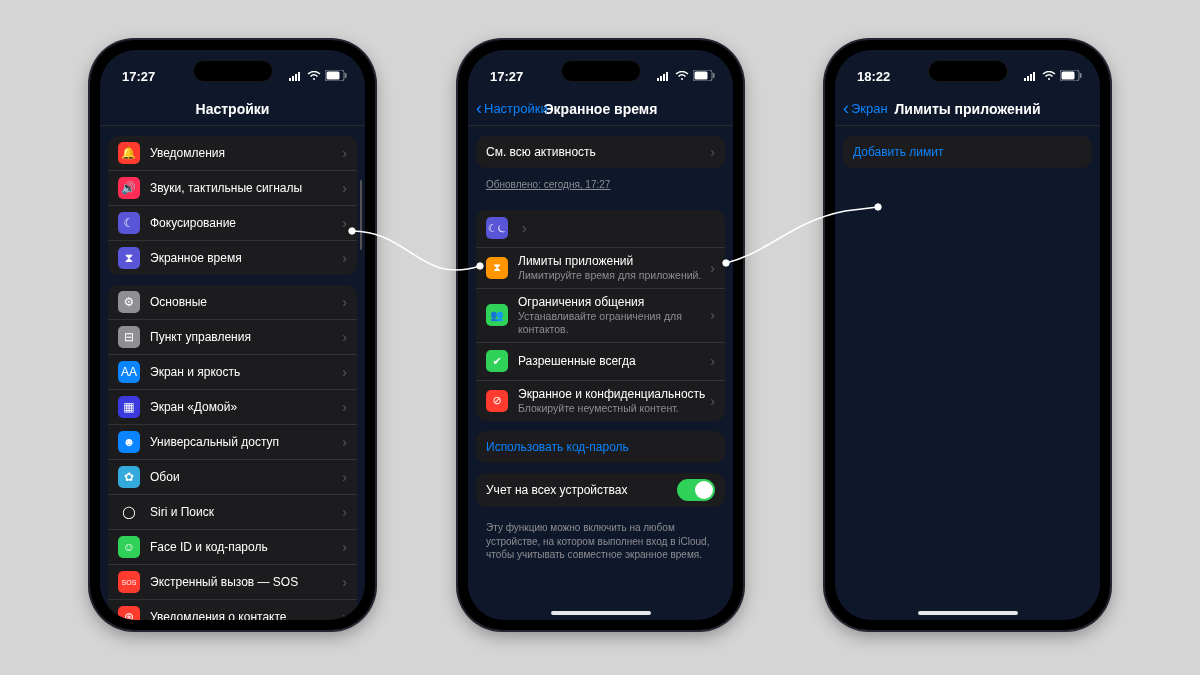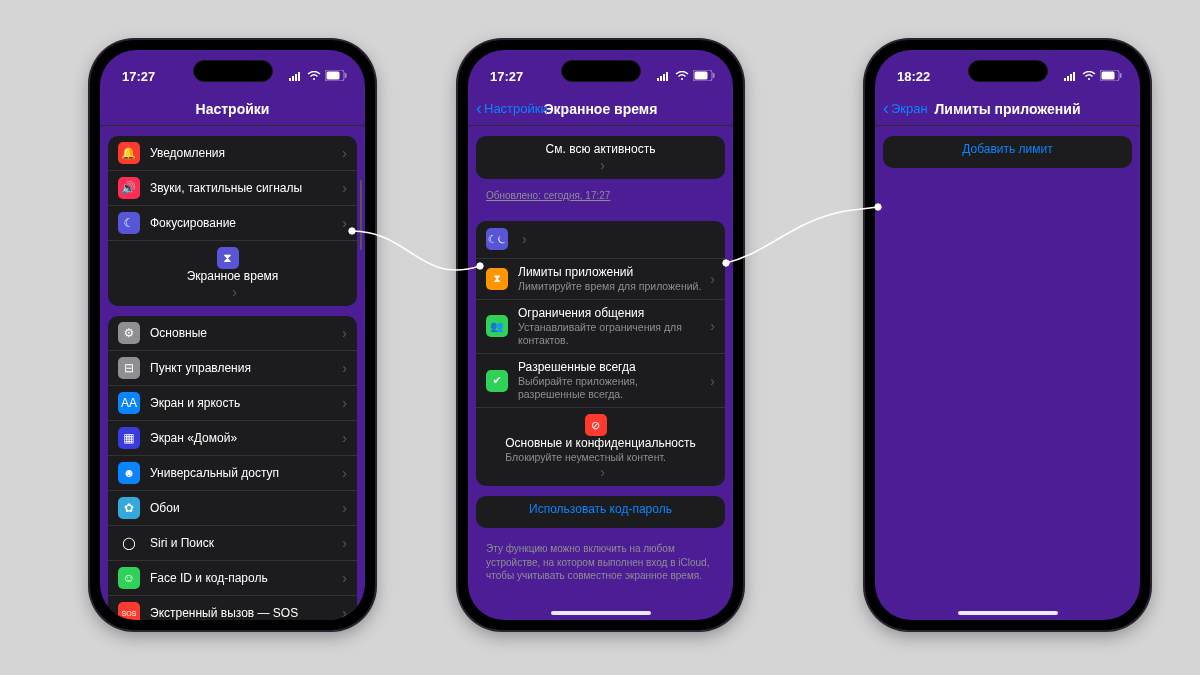--- a/index.html
+++ b/index.html
@@ -19,21 +19,21 @@
     top: 40px;
     border-radius: 44px;
     background: #000;
     box-shadow: 0 0 0 2px #2a2432, 0 6px 18px rgba(0,0,0,.35);
     overflow: hidden;
   }
   .screen {
     position: absolute;
     inset: 10px;
     border-radius: 36px;
-    background: #4c1d95;
+    background: #0f172a;
     overflow: hidden;
     color: #fff;
     font-size: 13px;
   }
   .island {
     position: absolute;
     top: 10px; left: 50%;
     transform: translateX(-50%);
     width: 80px; height: 22px;
     background: #000;
@@ -70,21 +70,21 @@
     border-radius: 10px;
     overflow: hidden;
   }
   .row {
     display: flex; align-items: center;
     padding: 6px 10px;
     min-height: 32px;
     border-bottom: 0.5px solid #333336;
     position: relative;
   }
-  .row:last-child { border-bottom: none; flex-direction: column; }
+  .row:last-child { border-bottom: none; }
   .ic {
     width: 22px; height: 22px; border-radius: 5px;
     margin-right: 10px; flex-shrink: 0;
     display: flex; align-items: center; justify-content: center;
     font-size: 12px; color: #fff;
   }
   .label-wrap { flex: 1; min-width: 0; }
   .label-title { font-size: 12px; color: #fff; line-height: 1.25; }
   .label-sub { font-size: 10.5px; color: #8e8e93; line-height: 1.25; }
   .chev { color: #5a5a5e; font-size: 14px; margin-left: 4px; }
@@ -344,50 +344,57 @@
               <div class="label-wrap">
                 <div class="label-title">Ограничения общения</div>
                 <div class="label-sub">Устанавливайте ограничения для контактов.</div>
               </div>
               <span class="chev">›</span>
             </div>
             <div class="row" style="min-height: 38px;">
               <div class="ic" style="background: rgb(48, 209, 88); font-size: 11px;">✔</div>
               <div class="label-wrap">
                 <div class="label-title">Разрешенные всегда</div>
-                <div class="label-sub">Выбирайте приложения, разрешенные всегда.</div>
               </div>
               <span class="chev">›</span>
             </div>
             <div class="row" style="min-height: 38px;">
               <div class="ic" style="background: rgb(255, 59, 48); font-size: 11px;">⊘</div>
               <div class="label-wrap">
-                <div class="label-title">Основные и конфиденциальность</div>
+                <div class="label-title">Экранное и конфиденциальность</div>
                 <div class="label-sub">Блокируйте неуместный контент.</div>
               </div>
               <span class="chev">›</span>
             </div>
           </div>
 
       <div class="group">
         <div class="row">
           <div class="label-wrap">
                 <div class="label-title link-blue">Использовать код-пароль</div>
               </div>
         </div>
       </div>
 
+      <div class="group">
+        <div class="row">
+          <div class="label-wrap">
+                <div class="label-title">Учет на всех устройствах</div>
+              </div>
+          <div class="toggle"></div>
+        </div>
+      </div>
       <div class="footer-text">Эту функцию можно включить на любом устройстве, на котором выполнен вход в iCloud, чтобы учитывать совместное экранное время.</div>
 
     </div>
     <div class="home-ind"></div>
   </div>
 </div>
 
-<div class="phone" style="left:865px;">
+<div class="phone" style="left:825px;">
   <div class="screen">
     <div class="island"></div>
     <div class="statusbar">
       <span>18:22</span>
       <span class="status-right">
         <span>
           <svg width="14" height="10" viewBox="0 0 14 10">
                 <g fill="#fff">
                   <rect x="0" y="7" width="2" height="3"></rect>
                   <rect x="3" y="5" width="2" height="5"></rect>

